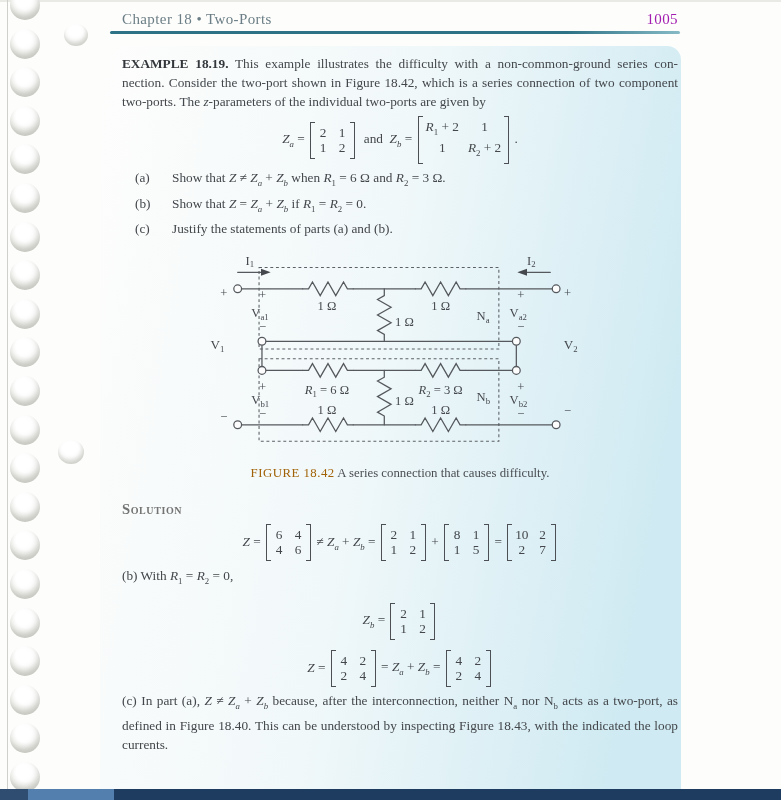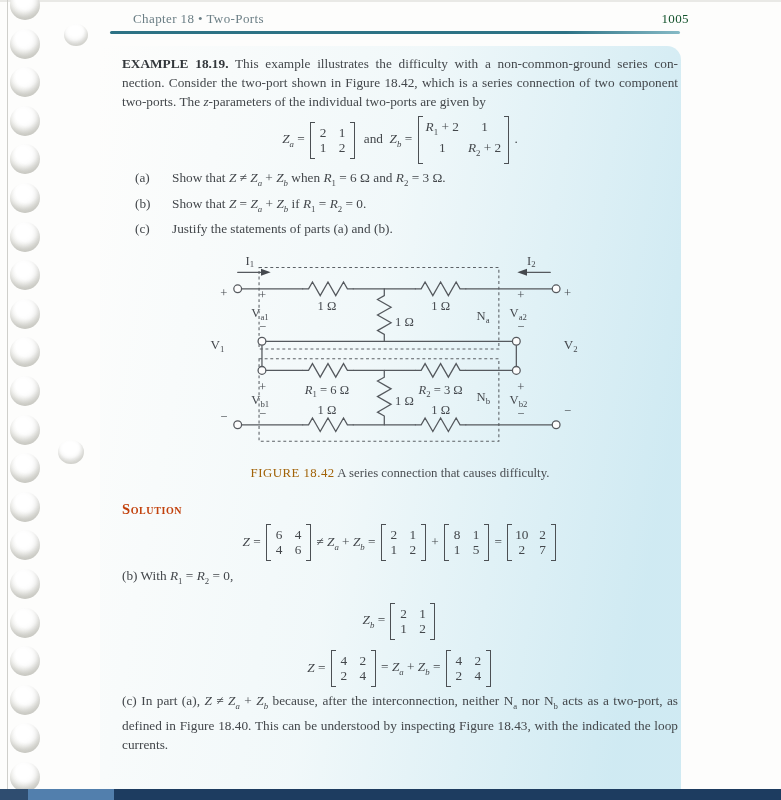--- a/index.html
+++ b/index.html
@@ -20,25 +20,25 @@
   }
   .bump {
     position:absolute; border-radius:50%;
     background:radial-gradient(circle at 45% 35%, #ffffff 45%, #f1f1ee 75%, #e4e4e0 100%);
     box-shadow: inset -1px -4px 5px rgba(130,130,120,0.30);
   }
   .b1 { left:64px; top:24px; width:24px; height:22px; }
   .b2 { left:58px; top:440px; width:26px; height:24px; }
 
   .header-row {
-    position:absolute; left:133px; width:556px; top:11px;
+    position:absolute; left:122px; width:556px; top:11px;
     display:flex; justify-content:space-between;
-    font-size:13px; color:#6b7e85; letter-spacing:0.4px;
-  }
-  .pagenum { color:#14532d; }
+    font-size:15px; color:#6b7e85; letter-spacing:0.4px;
+  }
+  .pagenum { color:#a21caf; }
   .rule {
     position:absolute; left:110px; width:570px; top:31px; height:3px;
     background:linear-gradient(to right, #2d7285 0%, #2d7285 80%, #86bac6 100%);
     border-radius:2px;
   }
 
   .example-box {
     position:absolute; left:100px; width:581px; top:46px; bottom:10px;
     border-radius:0 14px 0 0;
     background:linear-gradient(100deg, rgba(213,237,244,0.00) 0%, rgba(213,237,244,0.30) 45%, rgba(205,233,242,0.95) 90%);
@@ -78,21 +78,21 @@
   .plist-row { display:flex; line-height:19.5px; }
   .marker { width:37px; padding-left:13px; flex:none; }
   .ptext { flex:1; text-align:left; }
 
   .fig { margin:12px 0 0 86px; }
   .caption { text-align:center; font-size:12.8px; margin-top:9px; color:#4a4e52; }
   .cap-label { color:#a16207; letter-spacing:0.5px; }
 
   .sol-head {
     margin-top:17px; font-weight:bold; font-variant:small-caps;
-    letter-spacing:0.6px; font-size:14.6px; color:#c2410c; text-align:left;
+    letter-spacing:0.6px; font-size:14.6px; color:#737373; text-align:left;
   }
   .pa { margin-top:3px; }
   .pb { margin-top:2px; }
 
   .bottom-bar { position:absolute; left:0; right:0; bottom:0; height:11px; background:#1d3c60; }
   .bar-seg0 { position:absolute; left:0; width:28px; top:0; bottom:0; background:#2f4d70; }
   .bar-seg1 { position:absolute; left:28px; width:86px; top:0; bottom:0; background:#527fad; }
 
   
   svg text { font-family:"Liberation Serif", serif; font-size:13px; fill:#45494e; }

